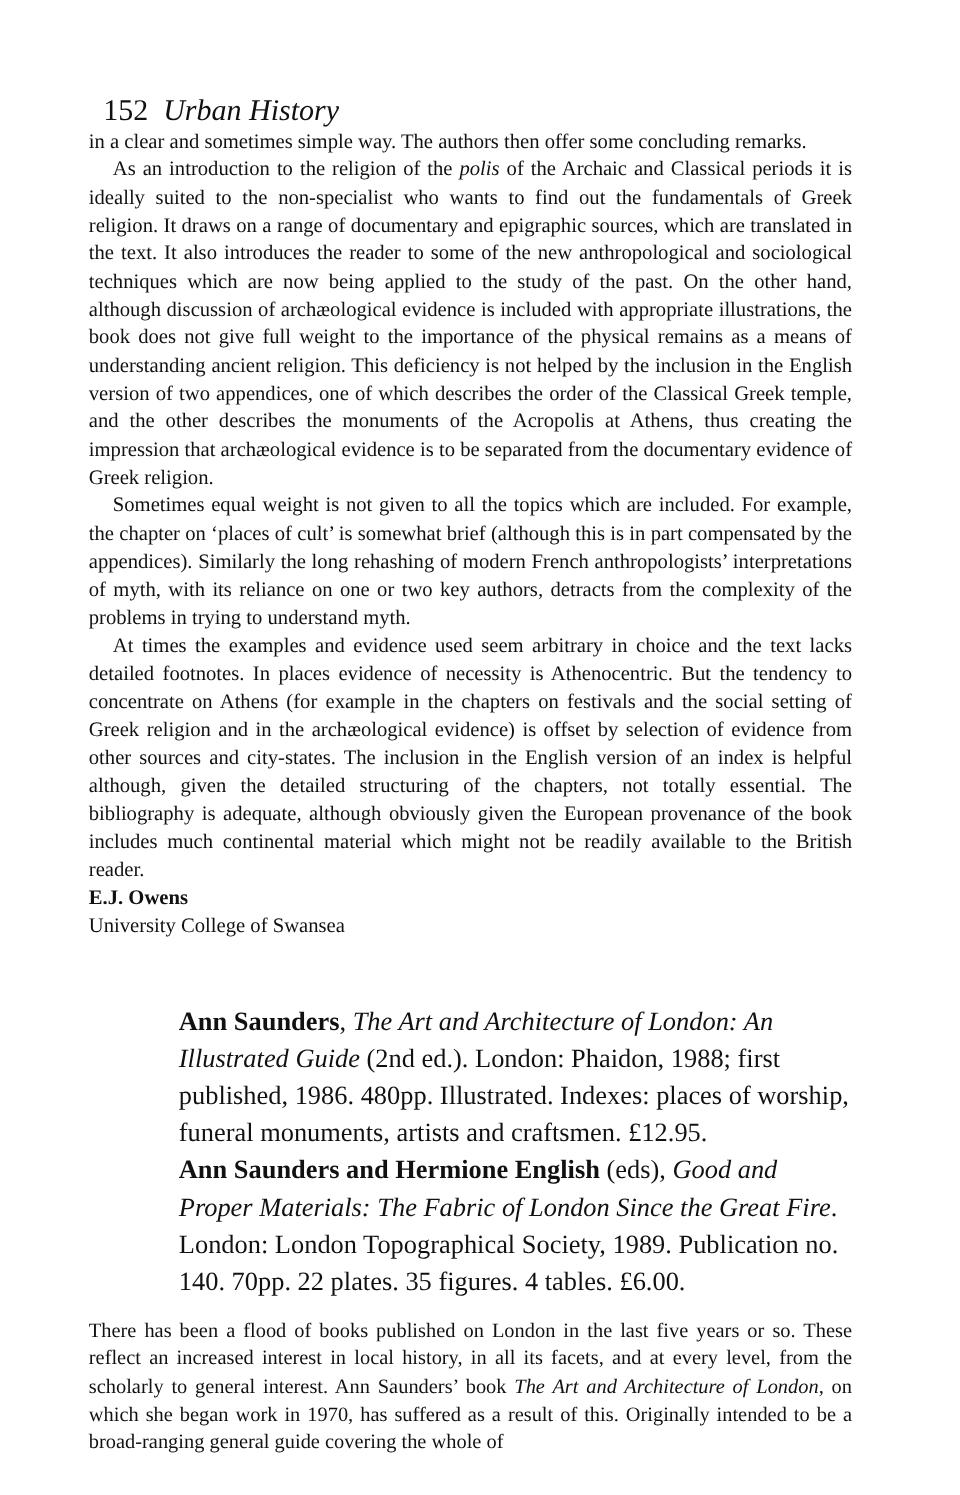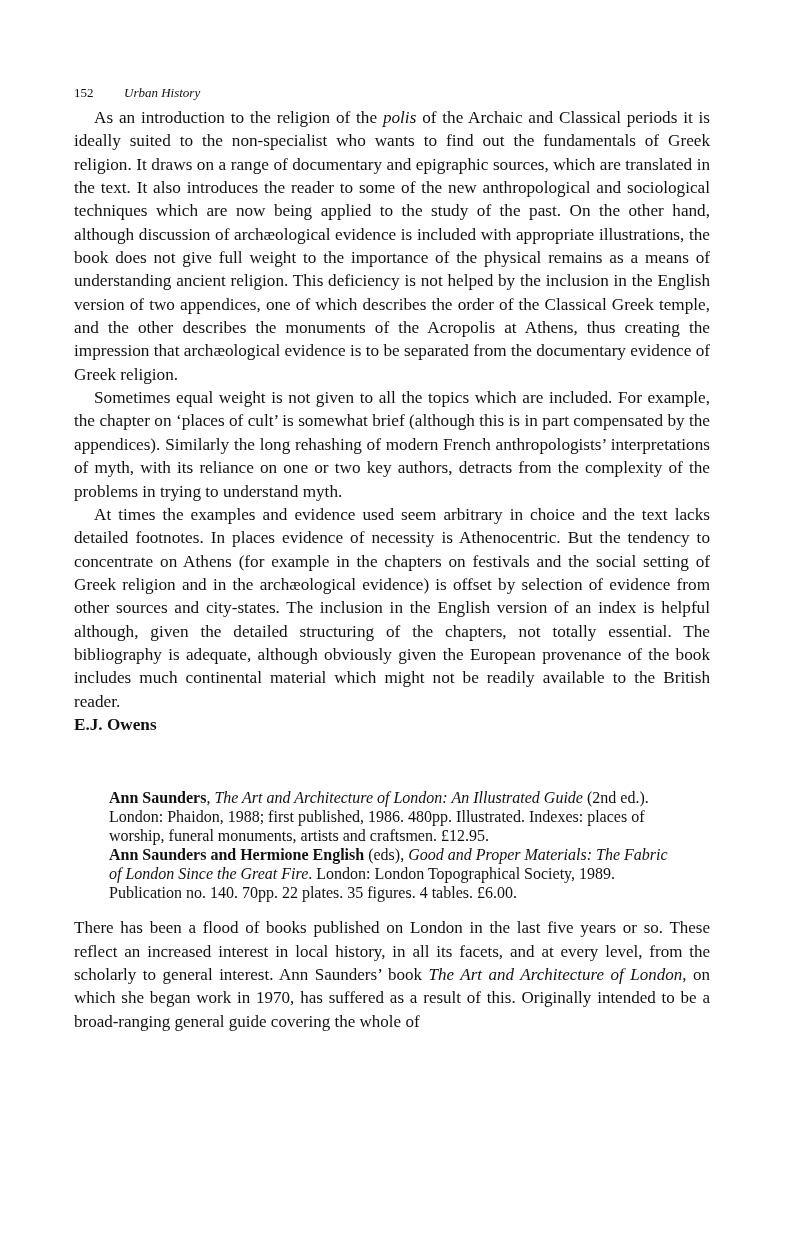--- a/index.html
+++ b/index.html
@@ -1,47 +1,49 @@
 <!DOCTYPE html>
 <html><head>
 <meta charset="utf-8">
 <style>
   html, body { margin: 0; padding: 0; background: #ffffff; }
   body { width: 800px; height: 1246px; position: relative; overflow: hidden;
          font-family: "Liberation Serif", "DejaVu Serif", serif; color: #111; }
   .page { position: absolute; left: 74px; top: 80px; width: 636px; }
-  .running-head { font-size: 13px; line-height: 26px; margin-bottom: 0px; }
+  .running-head { font-size: 25px; line-height: 26px; margin-bottom: 0px; margin-left: 12px; }
   .running-head .num { display: inline-block; width: 50px; }
   .running-head .title { font-style: italic; }
   .body { font-size: 17.2px; line-height: 23.35px; text-align: justify; }
   .body p { margin: 0; }
   .body p.indent { text-indent: 20px; font-family: Liberation Serif, serif; }
   .sig-name { font-weight: bold; }
-  .reviews { margin-top: 52px; margin-left: 35px; width: 560px;
-             font-size: 16px; line-height: 19px; }
+  .reviews { margin-top: 52px; margin-left: 75px; width: 560px;
+             font-size: 22px; line-height: 31px; }
   .reviews p { margin: 0; }
   .reviews .author { font-weight: bold; }
   .reviews .booktitle { font-style: italic; }
   .review2 { margin-top: 14px; font-size: 17px; line-height: 23.35px; text-align: justify; }
   .review2 p { margin: 0; }
   em { font-style: italic; }
 </style>
 </head>
 <body>
 
 <div class="page">
   <div class="running-head">
     <span class="num">152</span><span class="title">Urban History</span>
   </div>
 
   <div class="body">
+    <p><span>in a clear and sometimes simple way. The authors then offer some concluding remarks.</span></p>
     <p class="indent"><span>As an introduction to the religion of the </span><em>polis</em><span> of the Archaic and Classical periods it is ideally suited to the non-specialist who wants to find out the fundamentals of Greek religion. It draws on a range of documentary and epigraphic sources, which are translated in the text. It also introduces the reader to some of the new anthropological and sociological techniques which are now being applied to the study of the past. On the other hand, although discussion of archæological evidence is included with appropriate illustrations, the book does not give full weight to the importance of the physical remains as a means of understanding ancient religion. This deficiency is not helped by the inclusion in the English version of two appendices, one of which describes the order of the Classical Greek temple, and the other describes the monuments of the Acropolis at Athens, thus creating the impression that archæological evidence is to be separated from the documentary evidence of Greek religion.</span></p>
     <p class="indent"><span>Sometimes equal weight is not given to all the topics which are included. For example, the chapter on ‘places of cult’ is somewhat brief (although this is in part compensated by the appendices). Similarly the long rehashing of modern French anthropologists’ interpretations of myth, with its reliance on one or two key authors, detracts from the complexity of the problems in trying to understand myth.</span></p>
     <p class="indent"><span>At times the examples and evidence used seem arbitrary in choice and the text lacks detailed footnotes. In places evidence of necessity is Athenocentric. But the tendency to concentrate on Athens (for example in the chapters on festivals and the social setting of Greek religion and in the archæological evidence) is offset by selection of evidence from other sources and city-states. The inclusion in the English version of an index is helpful although, given the detailed structuring of the chapters, not totally essential. The bibliography is adequate, although obviously given the European provenance of the book includes much continental material which might not be readily available to the British reader.</span></p>
     <p class="sig-name">E.J. Owens</p>
+    <p>University College of Swansea</p>
   </div>
 
   <div class="reviews">
     <p><span class="author">Ann Saunders</span><span>, </span><span class="booktitle">The Art and Architecture of London: An Illustrated Guide</span><span> (2nd ed.). London: Phaidon, 1988; first published, 1986. 480pp. Illustrated. Indexes: places of worship, funeral monuments, artists and craftsmen. £12.95.</span></p>
     <p><span class="author">Ann Saunders and Hermione English</span><span> (eds), </span><span class="booktitle">Good and Proper Materials: The Fabric of London Since the Great Fire</span><span>. London: London Topographical Society, 1989. Publication no. 140. 70pp. 22 plates. 35 figures. 4 tables. £6.00.</span></p>
   </div>
 
   <div class="review2">
     <p><span>There has been a flood of books published on London in the last five years or so. These reflect an increased interest in local history, in all its facets, and at every level, from the scholarly to general interest. Ann Saunders’ book </span><em>The Art and Architecture of London</em><span>, on which she began work in 1970, has suffered as a result of this. Originally intended to be a broad-ranging general guide covering the whole of</span></p>
   </div>

